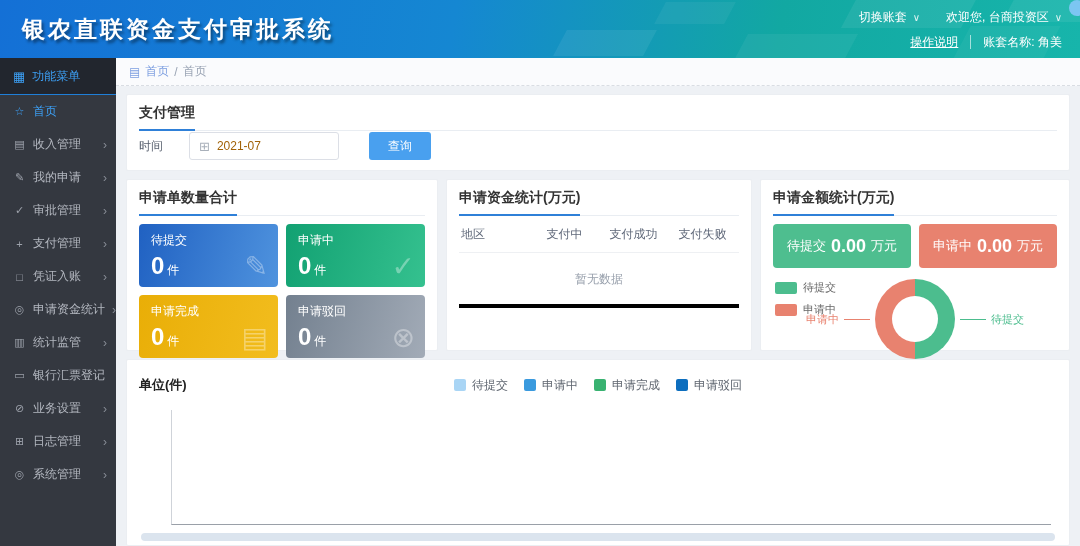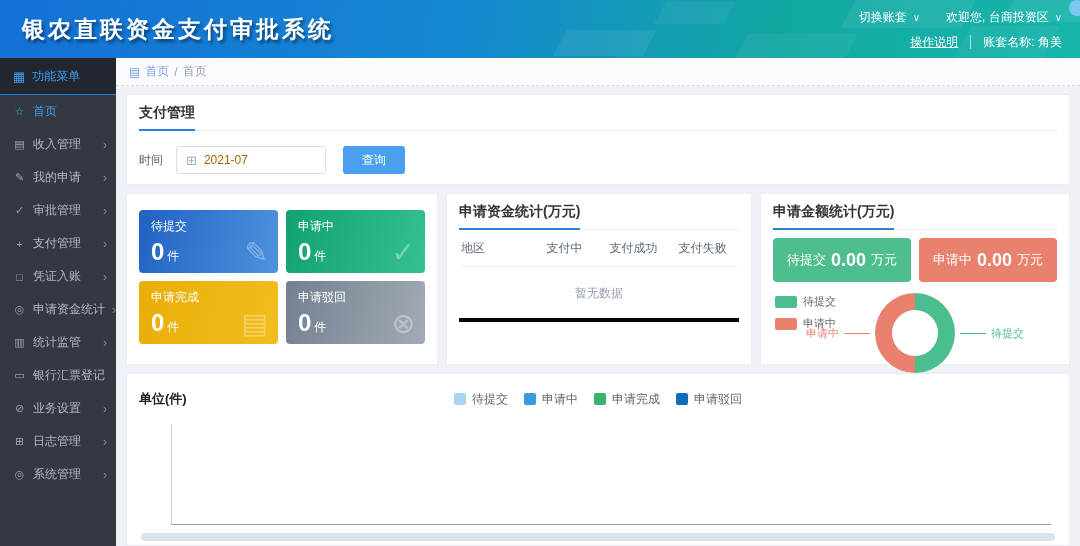--- a/index.html
+++ b/index.html
@@ -46,21 +46,21 @@
   .crumb .doc { color:#7d9fe0; font-size:12px; }
   .crumb .root { color:#7d9fe0; cursor:pointer; text-decoration:none; }
   .content { flex:1; padding:8px 10px 0 10px; display:flex; flex-direction:column; gap:8px; min-height:0; }
 
   .panel { background:#fff; border:1px solid #ebeef2; border-radius:2px; padding:8px 12px 10px 12px; }
   .p-head { border-bottom:1px solid #e9edf2; }
   .p-title { display:inline-block; font-size:14px; font-weight:bold; color:#333;
     padding-bottom:7px; border-bottom:2px solid #2f80d8; margin-bottom:-1px; }
 
   
-  .q-row { display:flex; align-items:center; gap:13px; margin-top:15px; }
+  .q-row { display:flex; align-items:center; gap:26px; margin-top:1px; }
   .q-lbl { font-size:12px; color:#5a6270; }
   .date-box { display:flex; align-items:center; gap:7px; width:150px; height:28px;
     border:1px solid #dcdfe6; border-radius:3px; padding:0 9px; background:#fff; }
   .date-box .cal { color:#a9b0ba; font-size:13px; }
   .date-box input { border:none; outline:none; width:100%; font-size:12px; color:#a16207;
     font-family:inherit; background:transparent; }
   .btn-query { width:62px; height:28px; background:#49a0ef; color:#fff; border:none; border-radius:3px;
     font-size:12px; cursor:pointer; margin-left:4px; }
 
   
@@ -246,20 +246,23 @@
               <span class="cal">⊞</span>
               <input value="2021-07" style="">
             </span>
             <button class="btn-query">查询</button>
           </div>
         </section>
 
         <div class="row3">
 
           <section class="panel counts">
+            <div class="p-head">
+              <span class="p-title">申请单数量合计</span>
+            </div>
             <div class="cards">
               <div class="card c0">
                 <div class="lbl">待提交</div>
                 <div class="vrow"><span class="val">0</span><span class="unit">件</span></div>
                 <span class="ico">✎</span>
               </div>
               <div class="card c1">
                 <div class="lbl">申请中</div>
                 <div class="vrow"><span class="val">0</span><span class="unit">件</span></div>
                 <span class="ico">✓</span>

